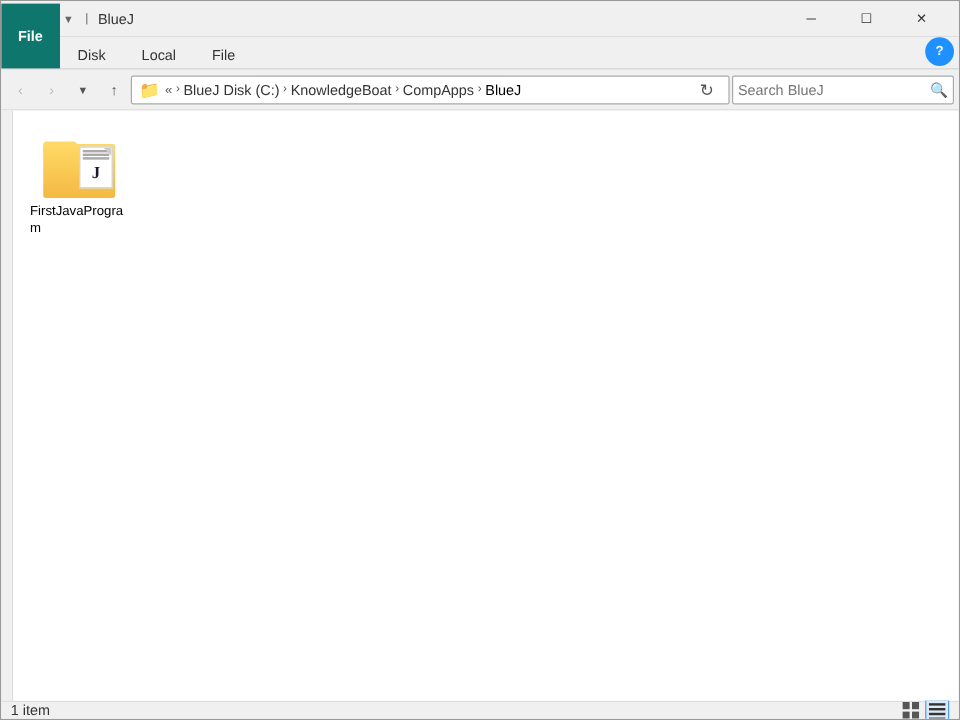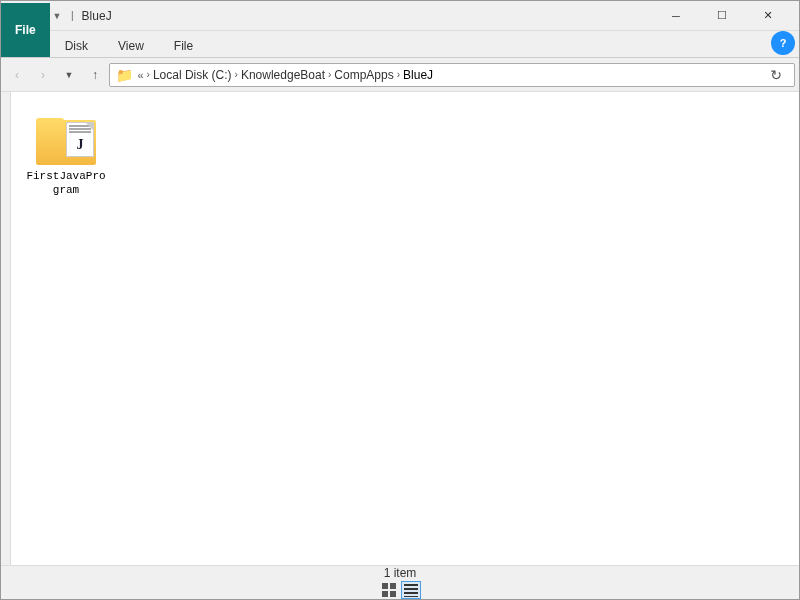--- a/index.html
+++ b/index.html
@@ -277,38 +277,35 @@
       bottom: 3px;
       left: 50%;
       transform: translateX(-50%);
       font-size: 14px;
       font-weight: bold;
       color: #1a1a2e;
       font-family: serif;
     }
     .folder-label {
       font-size: 11px;
-      text-align: center;
       color: #000;
       word-break: break-word;
       line-height: 1.3;
-      font-family: Liberation Mono, monospace;
     }
 
     
     .status-bar {
-      height: 34px;
+      height: 15px;
       background: #f0f0f0;
       border-top: 1px solid #ddd;
       display: flex;
       align-items: center;
       padding: 0 8px;
       flex-shrink: 0;
       justify-content: space-between;
-      flex-direction: column;
     }
     .status-text {
       font-size: 12px;
       color: #333;
     }
     .view-controls {
       display: flex;
       gap: 2px;
     }
     .view-btn {
@@ -342,48 +339,52 @@
     <div class="window-btn">─</div>
     <div class="window-btn">☐</div>
     <div class="window-btn close">✕</div>
   </div>
 </div>
 
 <div class="ribbon">
   <div class="ribbon-tabs">
     <div class="ribbon-tab active">File</div>
     <div class="ribbon-tab">Disk</div>
-    <div class="ribbon-tab">View</div>
+    <div class="ribbon-tab">Local</div>
     <div class="ribbon-tab">File</div>
     <div style="flex:1"></div>
     <div style="width:24px;height:24px;display:flex;align-items:center;justify-content:center;cursor:pointer;background:#1e90ff;color:#fff;border-radius:50%;font-size:11px;font-weight:bold;margin:2px 4px;">?</div>
   </div>
 </div>
 
 <div class="address-area">
   <div class="nav-btn disabled">‹</div>
   <div class="nav-btn disabled">›</div>
   <div class="nav-btn" style="font-size:9px;">▼</div>
   <div class="nav-btn">↑</div>
   <div class="address-bar">
     <span style="font-size:14px;margin-right:4px;">📁</span>
     <div class="address-bar-content">
       <span class="address-segment" style="color:#555;font-size:11px;">«</span>
       <span class="address-arrow">›</span>
 
-      <span class="address-segment">Local Disk (C:)</span>
+      <span class="address-segment">BlueJ Disk (C:)</span>
       <span class="address-arrow">›</span>
       <span class="address-segment">KnowledgeBoat</span>
       <span class="address-arrow">›</span>
       <span class="address-segment">CompApps</span>
       <span class="address-arrow">›</span>
       <span class="address-end">BlueJ</span>
     </div>
     <span style="flex:1"></span>
     <div class="address-refresh">↻</div>
+  </div>
+  <div class="search-box">
+    <input class="search-input" type="text" placeholder="Search BlueJ" style="">
+    <span class="search-icon-btn">🔍</span>
   </div>
 </div>
 
 <div class="main-area">
 
   <div class="left-panel"></div>
 
   <div class="content-area">
     
     <div class="folder-item">

